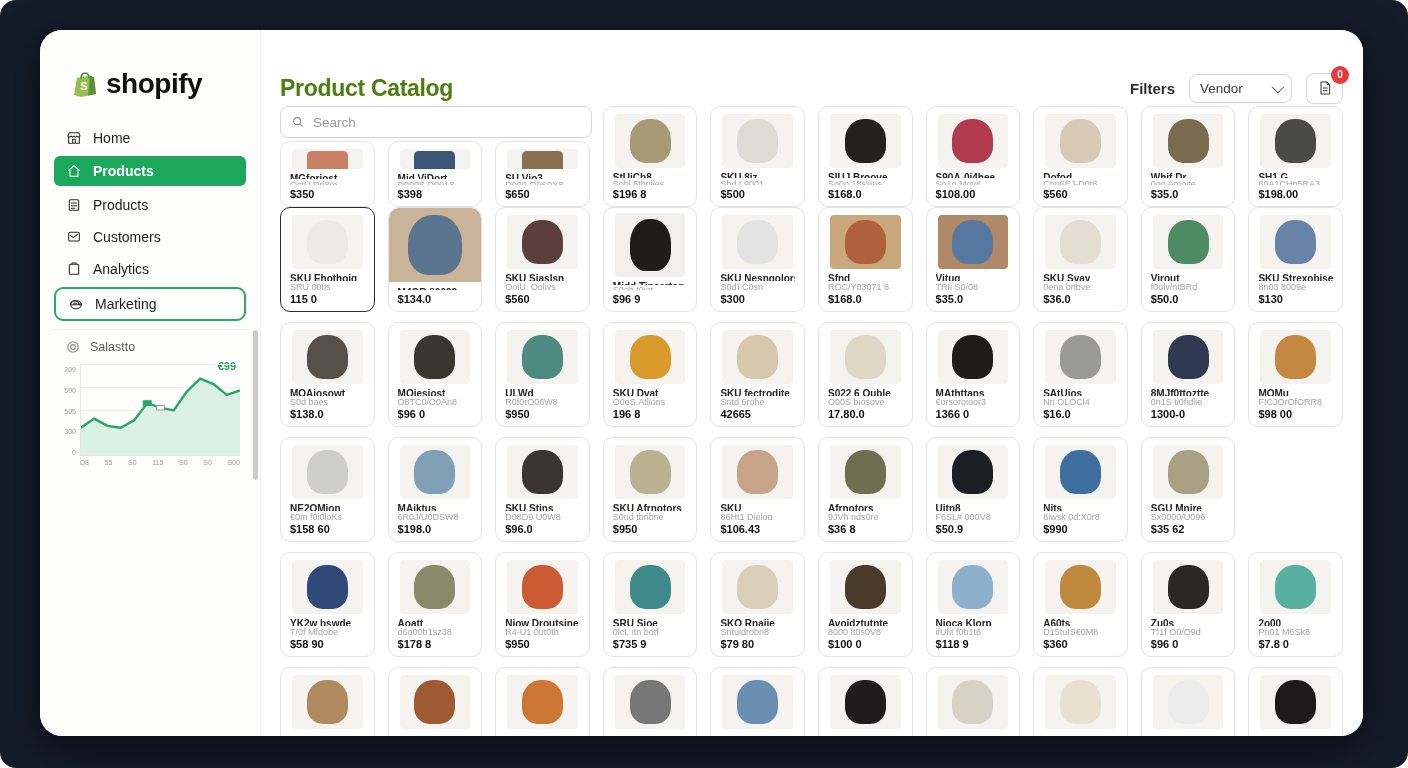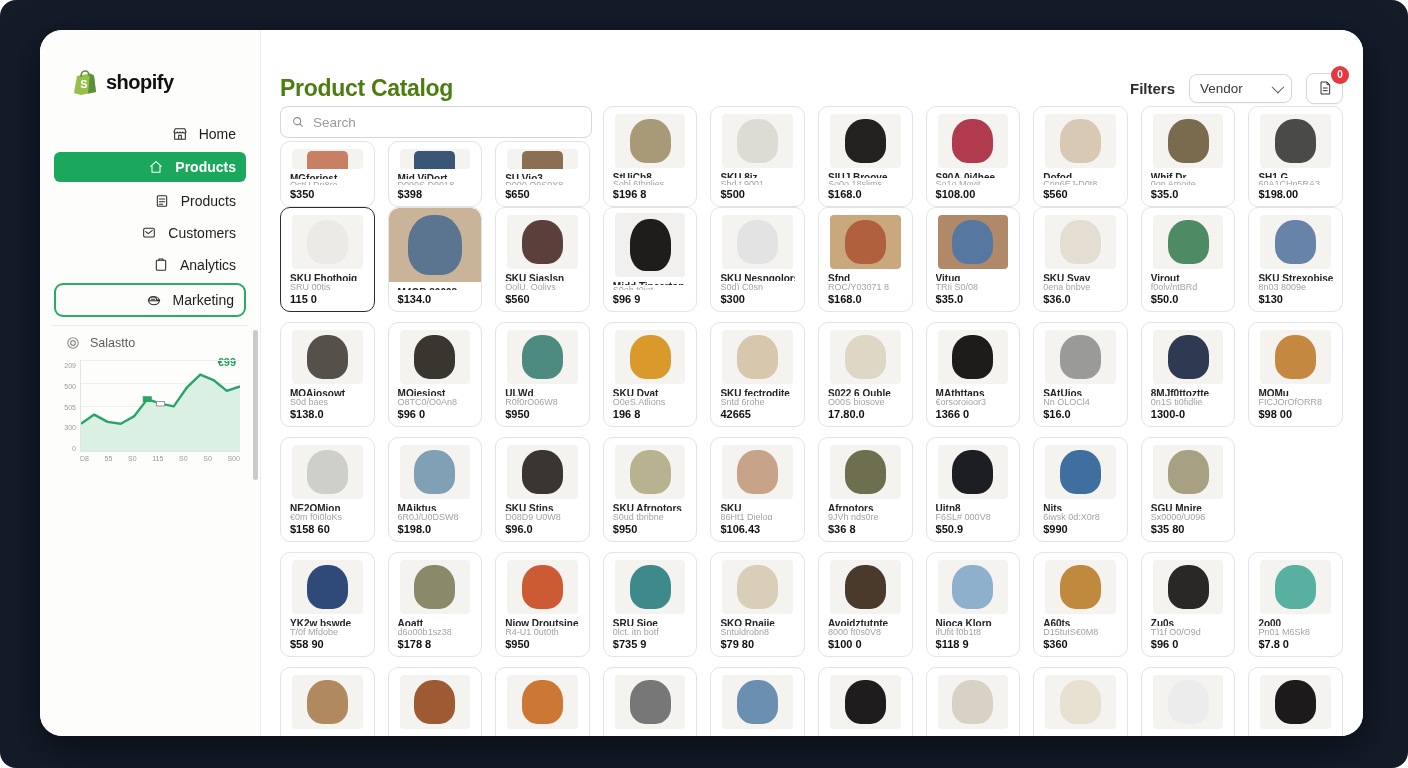--- a/index.html
+++ b/index.html
@@ -8,23 +8,23 @@
   .backdrop { position:absolute; inset:0; background:#141c2a; border-radius:16px; }
 
   .window { position:absolute; left:40px; top:30px; width:1323px; height:706px;
     background:#fff; border-radius:22px; overflow:hidden;
     box-shadow:0 12px 40px rgba(0,0,0,.55); display:flex; }
 
   
   .sidebar { width:221px; flex:0 0 221px; background:#fdfdfc; border-right:1px solid #ececec;
     padding:38px 14px 0 14px; position:relative; }
   .logo { display:flex; align-items:center; gap:8px; padding-left:18px; margin-bottom:24px; }
-  .logo-text { font-size:20px; font-weight:bold; color:#111; letter-spacing:-0.5px; }
+  .logo-text { font-size:28px; font-weight:bold; color:#111; letter-spacing:-0.5px; }
   .nav-item { display:flex; align-items:center; gap:11px; height:27px; padding:0 10px 0 12px;
-    border-radius:6px; font-size:14px; color:#1d1d1d; margin-bottom:5px; cursor:pointer;justify-content:flex-end; }
+    border-radius:6px; font-size:14px; color:#1d1d1d; margin-bottom:5px; cursor:pointer; }
   .nav-item svg { width:16px; height:16px; stroke:#2b2b2b; fill:none; stroke-width:1.6;
     stroke-linecap:round; stroke-linejoin:round; flex:0 0 16px; }
   .nav-item.active { background:#1ba75c; color:#fff; font-weight:bold; height:30px; }
   .nav-item.active svg { stroke:#fff; }
   .nav-item.outlined { border:2px solid #2aab63; border-radius:9px; height:34px; margin:2px 0 6px; }
   .side-divider { height:1px; background:#ececec; margin:8px -2px 10px; }
   .store-row { display:flex; align-items:center; gap:10px; padding-left:12px; color:#5c5c5c;
     font-size:12.5px; margin-bottom:10px; }
   .store-row svg { width:14px; height:14px; }
   .side-scrollthumb { position:absolute; right:2px; top:300px; width:5px; height:150px;
@@ -532,21 +532,21 @@
     <div class="card-title">Nits</div>
     <div class="card-sub">6iwsk 0d:X0r8</div>
     <div class="card-price">$990</div>
   </div>
             <div class="card" style="--c: #a8a083;">
     <div class="card-img">
                 <div class="blob"></div>
               </div>
     <div class="card-title">SGU Mnire</div>
     <div class="card-sub">Sx0000/U096</div>
-    <div class="card-price">$35 80</div>
+    <div class="card-price">$35 62</div>
   </div>
           </div>
           <div class="grid-row rN">
             <div class="card" style="--c: #2f4a78;">
     <div class="card-img">
                 <div class="blob"></div>
               </div>
     <div class="card-title">YK2w bswde</div>
     <div class="card-sub">T/0f Mfdobe</div>
     <div class="card-price">$58 90</div>

